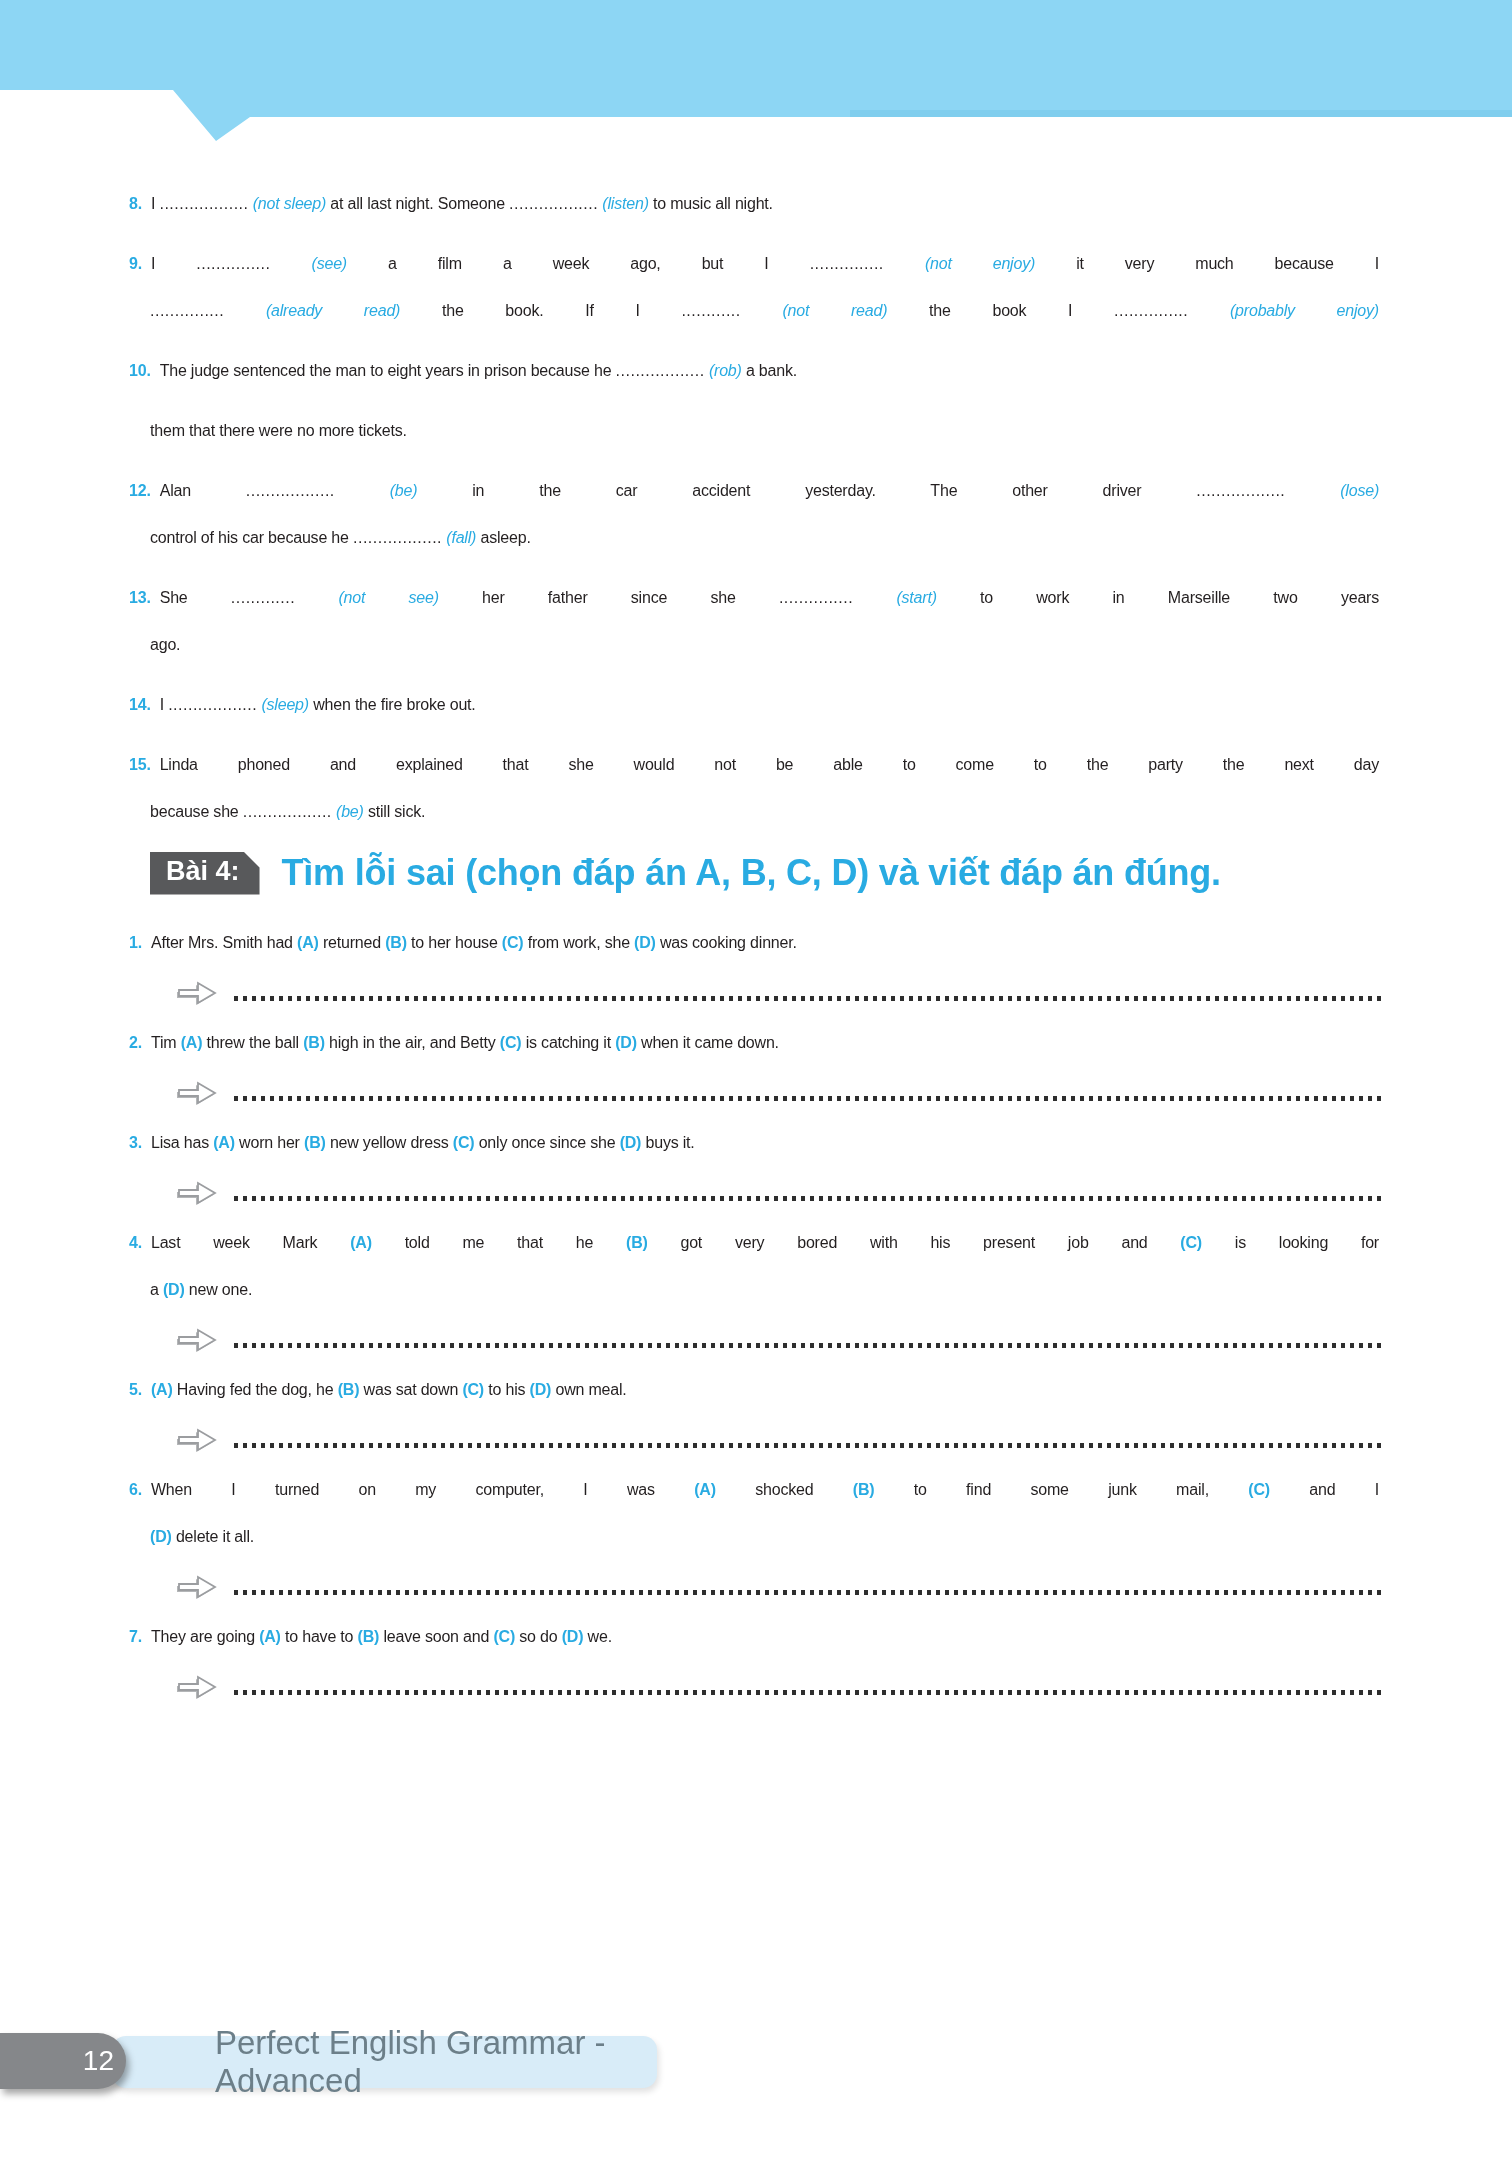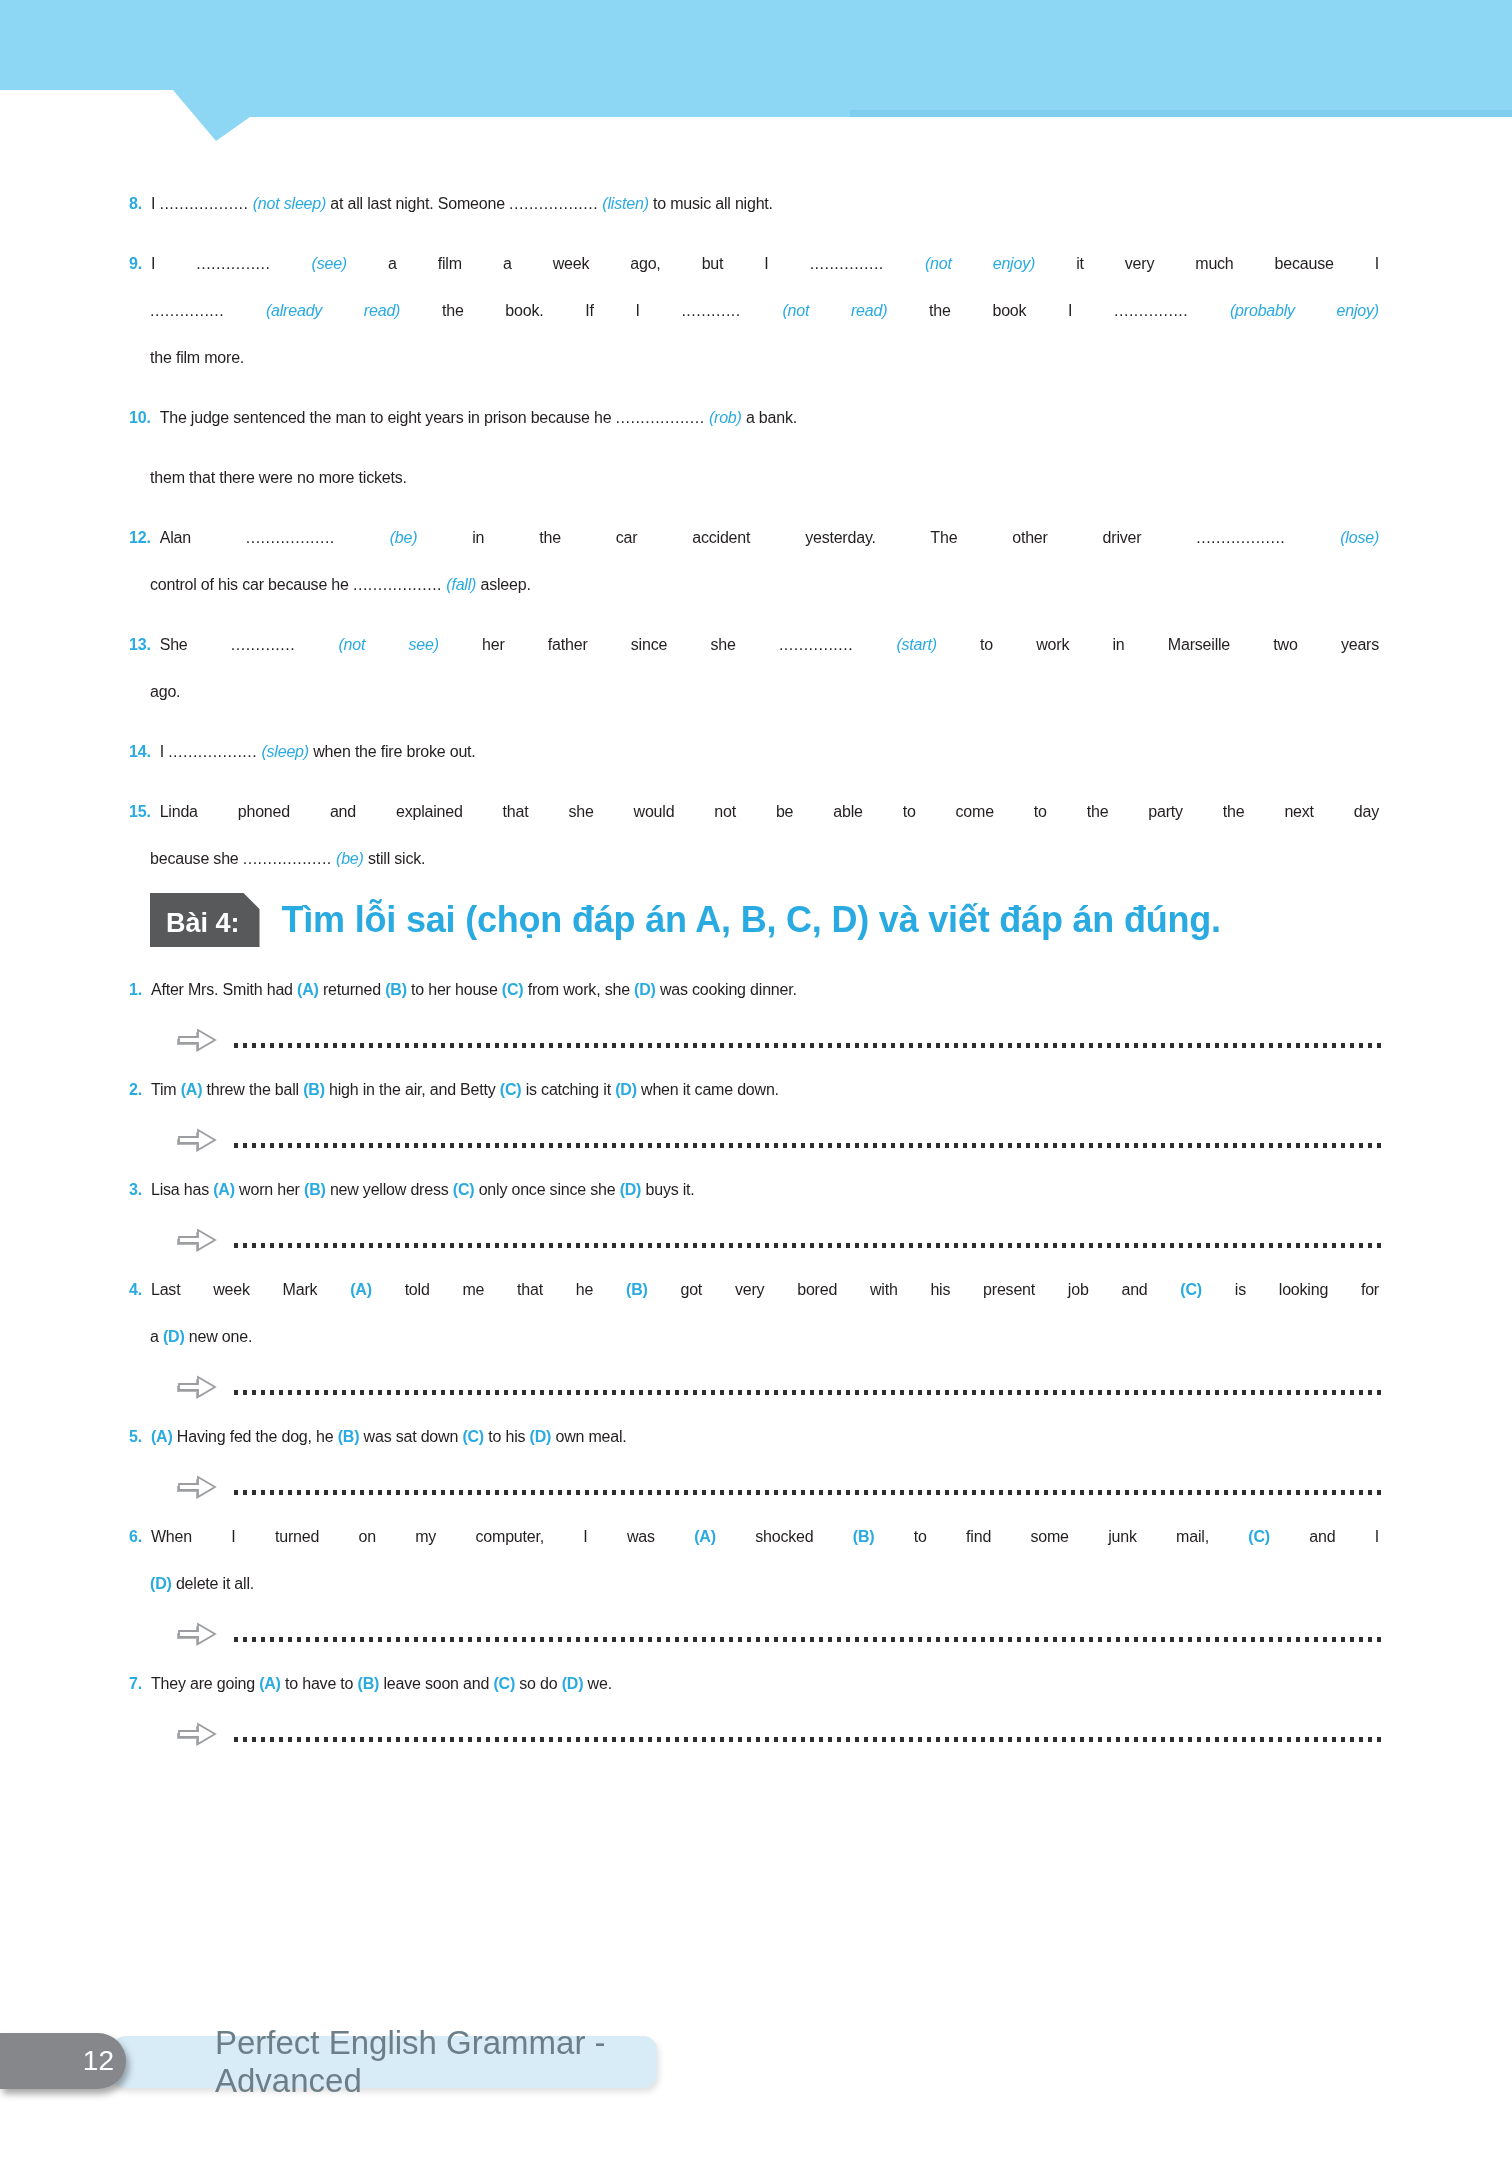--- a/index.html
+++ b/index.html
@@ -18,21 +18,21 @@
   .line.first { margin-left:-21px; }
   .num { color:#29ABE2; font-weight:700; margin-right:9px; }
   .verb { color:#29ABE2; font-style:italic; }
   .marker { color:#29ABE2; font-weight:700; }
   .ul { text-decoration-thickness:2px; text-underline-offset:7px; }
   .dots { letter-spacing:0.5px; }
   
   .section { display:flex; align-items:center; margin:16px 0 24px 0; height:44px; }
   .badge {
     background:#58595B; color:#fff; font-weight:700; font-size:27px;
-    padding:13px 20px 7px 16px; line-height:34px;
+    padding:2px 20px 7px 16px; line-height:34px;
     clip-path:polygon(0 0, calc(100% - 16px) 0, 100% 16px, 100% 100%, 0 100%);
   }
   .sec-title { color:#29ABE2; font-weight:700; font-size:36px; margin-left:22px; letter-spacing:-0.2px; }
   
   .answer { display:flex; align-items:center; height:30px; margin:12px 0 10px 24px; }
   .answer svg { flex:0 0 auto; display:block; }
   .dotline {
     flex:1; height:5px; margin:8px 14px 0 16px;
     background:repeating-linear-gradient(90deg,#2e2e2e 0 4px,transparent 4px 9px);
   }
@@ -62,21 +62,20 @@
 </svg>
 
 <div class="content">
   <div id="part1">
       <div class="item">
         <div class="line first last"><span class="num">8.</span><span>I </span><span class="dots">..................</span><span> </span><span class="verb">(not sleep)</span><span> at all last night. Someone </span><span class="dots">..................</span><span> </span><span class="verb">(listen)</span><span> to music all night.</span></div>
       </div>
       <div class="item">
         <div class="line first"><span class="num">9.</span><span>I </span><span class="dots">...............</span><span> </span><span class="verb">(see)</span><span> a film a week ago, but I </span><span class="dots">...............</span><span> </span><span class="verb">(not enjoy)</span><span> it very much because I</span></div>
         <div class="line"><span class="dots">...............</span><span> </span><span class="verb">(already read)</span><span> the book. If I </span><span class="dots">............</span><span> </span><span class="verb">(not read)</span><span> the book I </span><span class="dots">...............</span><span> </span><span class="verb">(probably enjoy)</span></div>
-        <div class="line last"><span>the film more.</span></div>
       </div>
       <div class="item">
         <div class="line first last"><span class="num">10.</span><span>The judge sentenced the man to eight years in prison because he </span><span class="dots">..................</span><span> </span><span class="verb">(rob)</span><span> a bank.</span></div>
       </div>
       <div class="item">
         <div class="line last"><span>them that there were no more tickets.</span></div>
       </div>
       <div class="item">
         <div class="line first"><span class="num">12.</span><span>Alan </span><span class="dots">..................</span><span> </span><span class="verb">(be)</span><span> in the car accident yesterday. The other driver </span><span class="dots">..................</span><span> </span><span class="verb">(lose)</span></div>
         <div class="line last"><span>control of his car because he </span><span class="dots">..................</span><span> </span><span class="verb">(fall)</span><span> asleep.</span></div>

